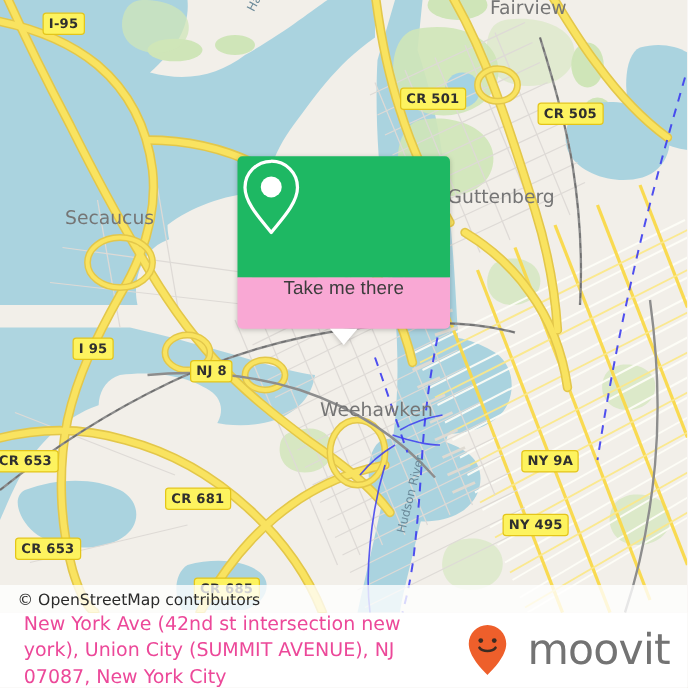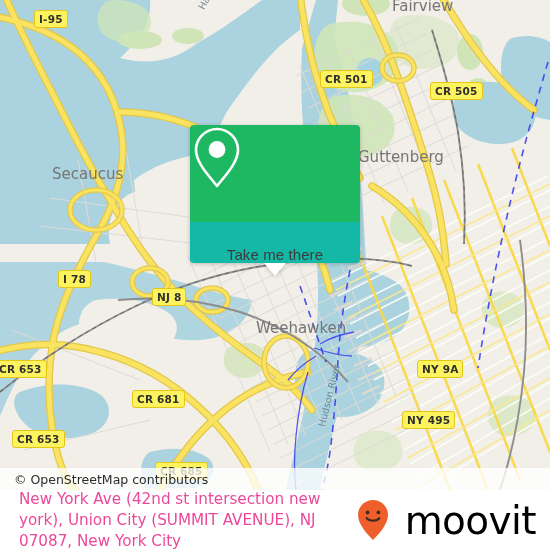--- a/index.html
+++ b/index.html
@@ -30,34 +30,34 @@
   .attrib{position:absolute;left:0;bottom:0;width:550px;height:22px;
           background:rgba(255,255,255,.78);display:flex;align-items:center;}
   .attrib span{font-size:12.5px;color:#2b2b2b;padding-left:14px;
                font-family:"DejaVu Sans","Liberation Sans",sans-serif;}
 
   
   .callout{position:absolute;left:190px;top:125px;width:170px;
            filter:drop-shadow(0 1px 2px rgba(0,0,0,.22));}
   .callout-top{background:#1eb863;border-radius:4px 4px 0 0;height:97px;
                display:flex;align-items:center;justify-content:center;}
-  .callout-bot{background:#14b8a6;border-radius:0 0 4px 4px;height:41px;
-               display:flex;align-items:flex-end;justify-content:center;}
+  .callout-bot{background:#f9a8d4;border-radius:0 0 4px 4px;height:41px;
+               display:flex;align-items:flex-start;justify-content:center;}
   .callout-bot .t{font-size:15px;color:#3c3c3c;letter-spacing:.1px;}
   .tail{position:absolute;left:50%;top:138px;margin-left:-11px;width:0;height:0;
         border-left:11px solid transparent;border-right:11px solid transparent;
         border-top:13px solid #ffffff;}
 
   
   .footer{position:absolute;left:0;top:490px;width:550px;height:60px;background:#fff;
           display:flex;align-items:center;}
   .addr{flex:1;padding-left:19px;padding-right:6px;font-size:15.2px;line-height:21px;
         color:#ec4899;font-family:"DejaVu Sans","Liberation Sans",sans-serif;}
   .brand{display:flex;align-items:center;padding-right:14px;}
-  .brand .word{font-size:39px;color:#000000;letter-spacing:-.6px;margin-left:15px;
+  .brand .word{font-size:34px;color:#737373;letter-spacing:-.6px;margin-left:15px;
                font-family:"DejaVu Sans","Liberation Sans",sans-serif;font-weight:500;}
 </style>
 </head>
 <body>
 
 <div id="app">
 
   <div class="map">
 
     <svg width="550" height="490" viewBox="0 0 550 490">
@@ -333,21 +333,21 @@
     <div class="lbl city" style="left:358px;top:148px;">Guttenberg</div>
     <div class="lbl city" style="left:52px;top:165px;">Secaucus</div>
     <div class="lbl city" style="left:256px;top:319px;">Weehawken</div>
 
     <div class="lbl water" style="left:196px;top:6px;transform:rotate(-62deg);transform-origin:left top;">Hackensack R</div>
     <div class="lbl water" style="left:316px;top:425px;transform:rotate(-76deg);transform-origin:left top;">Hudson River</div>
 
     <div class="shield" style="left:34px;top:10px;">I-95</div>
     <div class="shield" style="left:320px;top:70px;">CR 501</div>
     <div class="shield" style="left:430px;top:82px;">CR 505</div>
-    <div class="shield" style="left:58px;top:270px;">I 78</div>
+    <div class="shield" style="left:58px;top:270px;">I 95</div>
     <div class="shield" style="left:152px;top:288px;">NJ 8</div>
     <div class="shield" style="left:-6px;top:360px;">CR 653</div>
     <div class="shield" style="left:12px;top:430px;">CR 653</div>
     <div class="shield" style="left:132px;top:390px;">CR 681</div>
     <div class="shield" style="left:155px;top:462px;">CR 685</div>
     <div class="shield" style="left:417px;top:340px;margin-top:20px;">NY 9A</div>
     <div class="shield" style="left:402px;top:411px;">NY 495</div>
 
     <div class="callout">
       <div class="callout-top">

